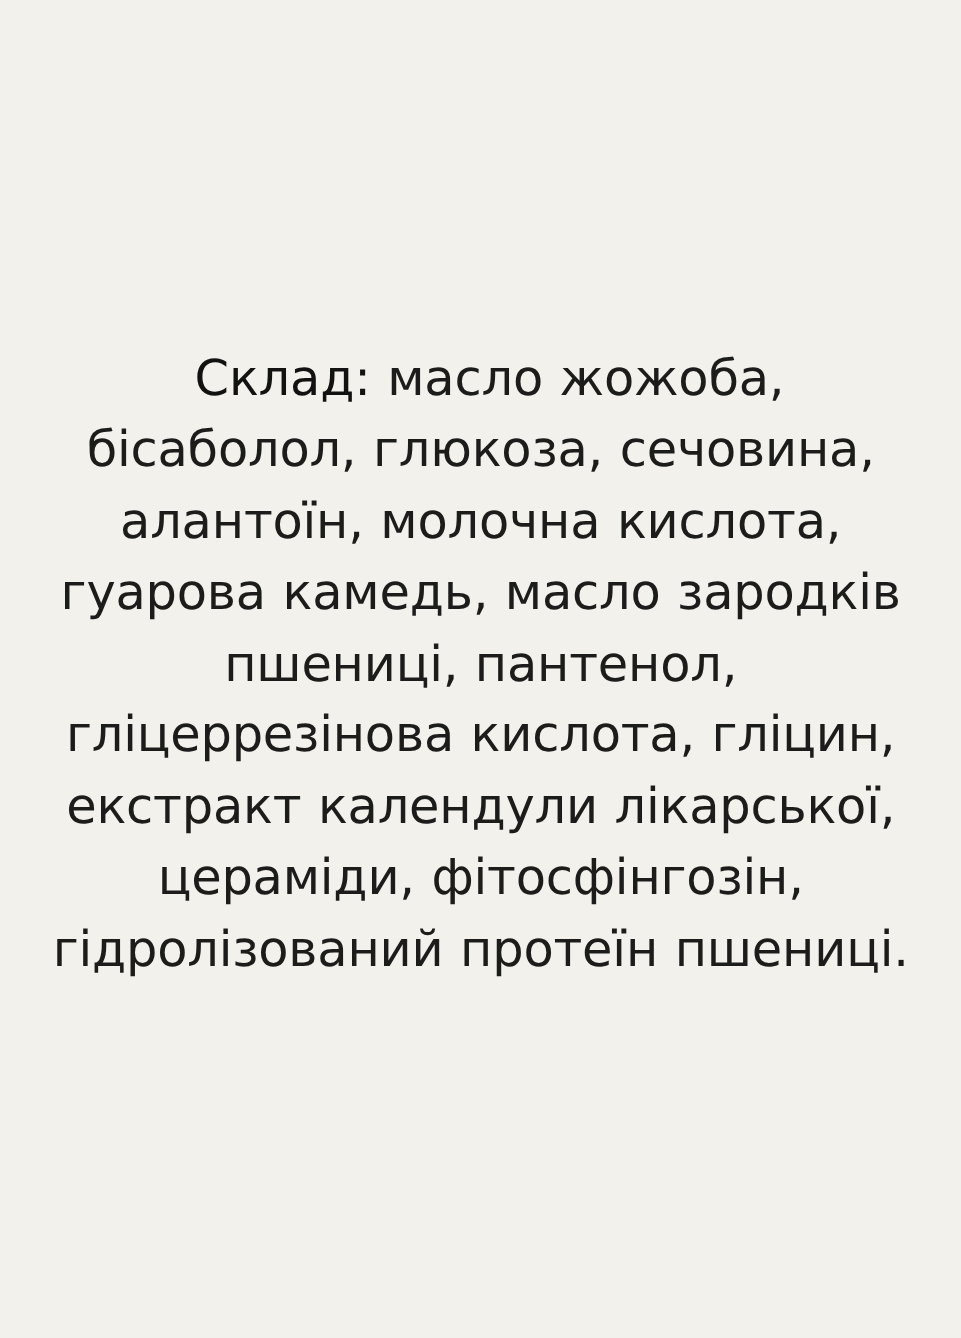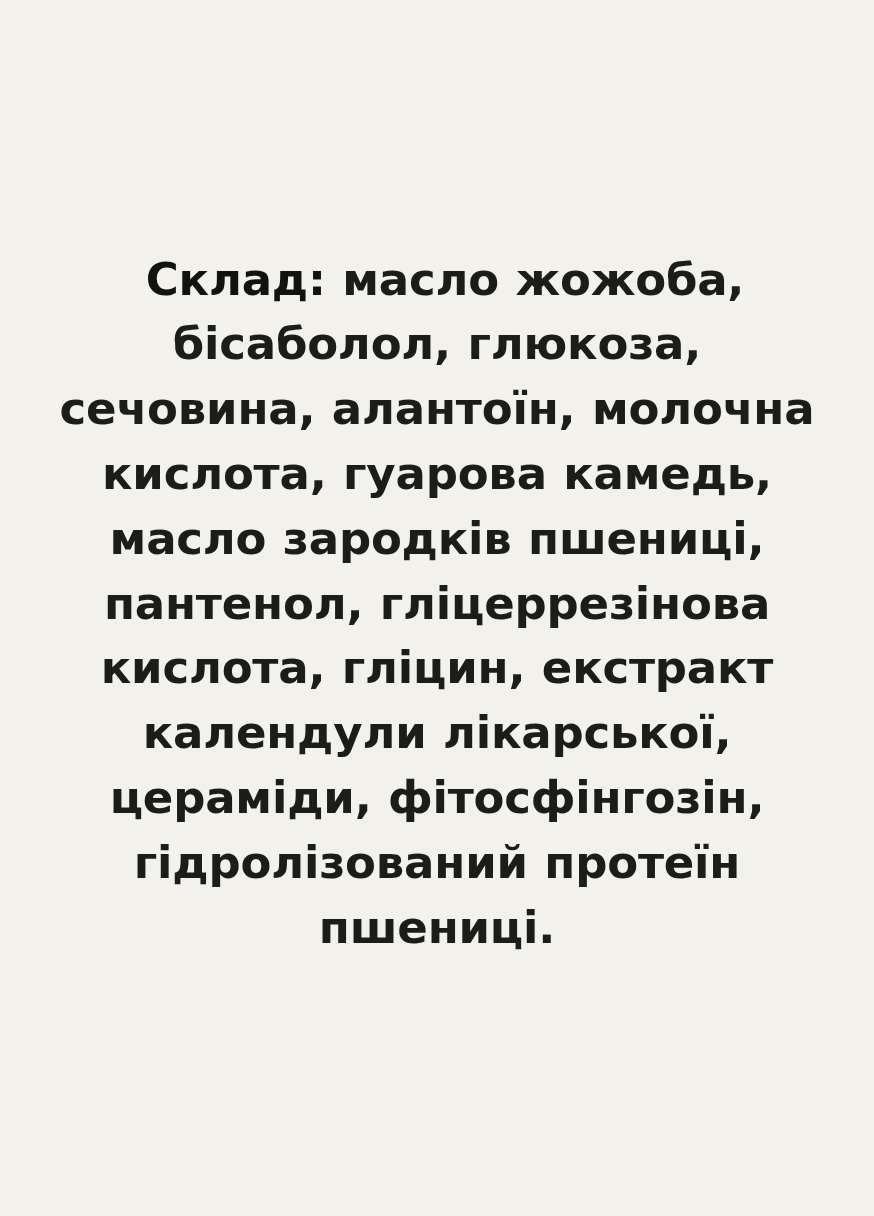--- a/index.html
+++ b/index.html
@@ -34,26 +34,26 @@
   .ingredients {
     font-size: 45px;
     line-height: 1.44;
     color: #1c1c1a;
     letter-spacing: -0.2px;
     word-spacing: 1px;
     font-weight: 400;
     text-rendering: optimizeLegibility;
   }
   .ingredients .heading {
-    font-weight: 700;
+    font-weight: 400;
     color: #121211;
     margin-left: 16px;
   }
   .ingredients .body-text {
-    font-weight: 700;
+    font-weight: 400;
   }
 </style>
 </head>
 <body>
 
 <div class="page">
   <div class="label-block">
     <p class="ingredients"><span class="heading">Склад:</span><span class="body-text"> масло жожоба, бісаболол, глюкоза, сечовина, алантоїн, молочна кислота, гуарова камедь, масло зародків пшениці, пантенол, гліцеррезінова кислота, гліцин, екстракт календули лікарської, цераміди, фітосфінгозін, гідролізований протеїн пшениці.</span></p>
   </div>
 </div>

